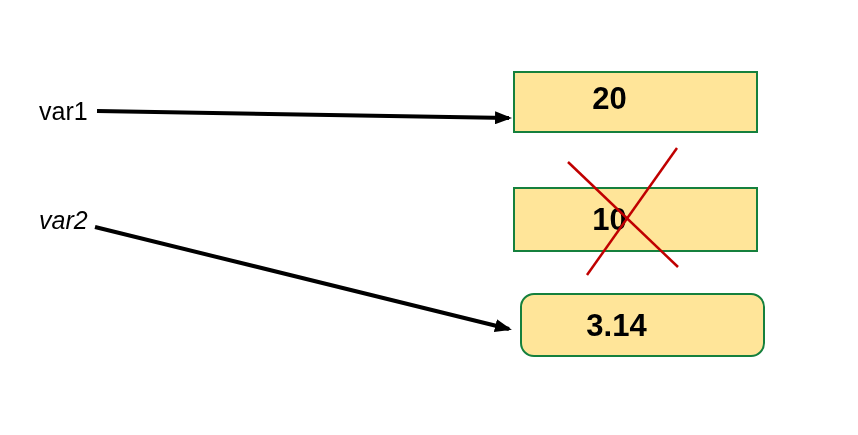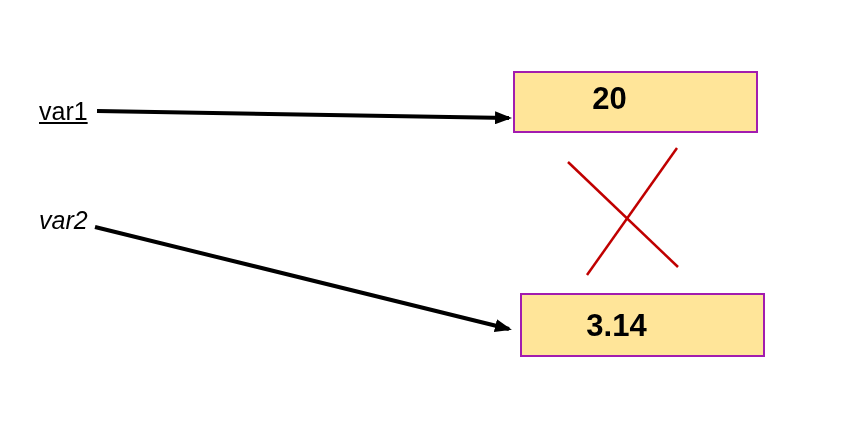--- a/index.html
+++ b/index.html
@@ -15,61 +15,64 @@
     background: #ffffff;
     overflow: hidden;
   }
   .var-label {
     position: absolute;
     font-size: 25px;
     color: #000000;
     font-weight: 400;
     white-space: nowrap;
   }
-  #label-var1 { left: 39px; top: 97px; text-decoration: underline; }
+  #label-var1 { left: 39px; top: 97px; }
   #label-var2 { left: 39px; top: 206px; font-style: italic; }
   .value-box {
     position: absolute;
     box-sizing: border-box;
     background: #FFE599;
-    border: 2px solid #a21caf;
+    border: 2px solid #15803d;
     display: flex;
     align-items: center;
     justify-content: center;
     padding-right: 52px; 
   }
   .value-box .value-text {
     font-size: 31px;
     font-weight: 700;
     color: #000000;
     line-height: 1;
   }
   #box-0 { left: 513px; top: 71px;  width: 245px; height: 62px; padding-bottom: 8px; }
   #box-1 { left: 513px; top: 187px; width: 245px; height: 65px; }
-  #box-2 { left: 520px; top: 293px; width: 245px; height: 64px; }
+  #box-2 { left: 520px; top: 293px; width: 245px; height: 64px; border-radius: 14px; }
   .overlay {
     position: absolute;
     left: 0;
     top: 0;
     pointer-events: none;
   }
 </style>
 </head>
 <body>
 
 <div class="canvas">
 
   <div class="var-label" id="label-var1">var1</div>
 
   <div class="var-label" id="label-var2">var2</div>
 
   <div class="value-box" id="box-0">
     <span class="value-text">20</span>
   </div>
 
+  <div class="value-box" id="box-1">
+    <span class="value-text">10</span>
+  </div>
 
   <div class="value-box" id="box-2">
     <span class="value-text">3.14</span>
   </div>
 
   <svg class="overlay" width="858" height="435" viewBox="0 0 858 435">
     <defs>
       <marker id="arrowhead" markerWidth="17" markerHeight="13" refX="14" refY="6.5" orient="auto" markerUnits="userSpaceOnUse">
         <path d="M0,0 L17,6.5 L0,13 Z" fill="#000000"></path>
       </marker>

